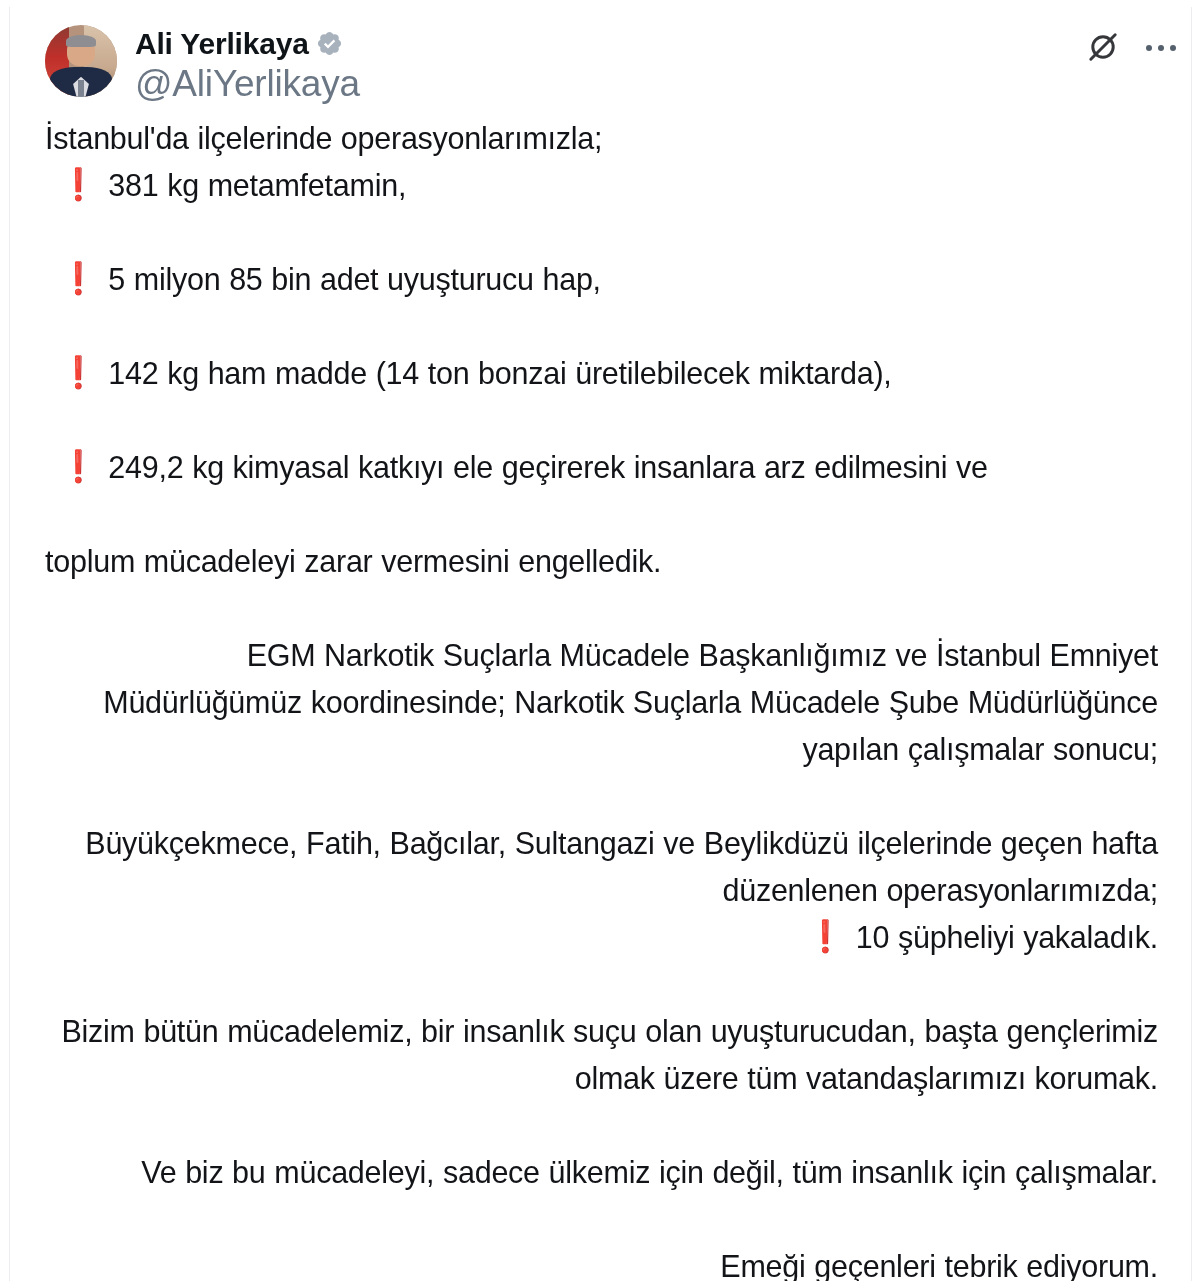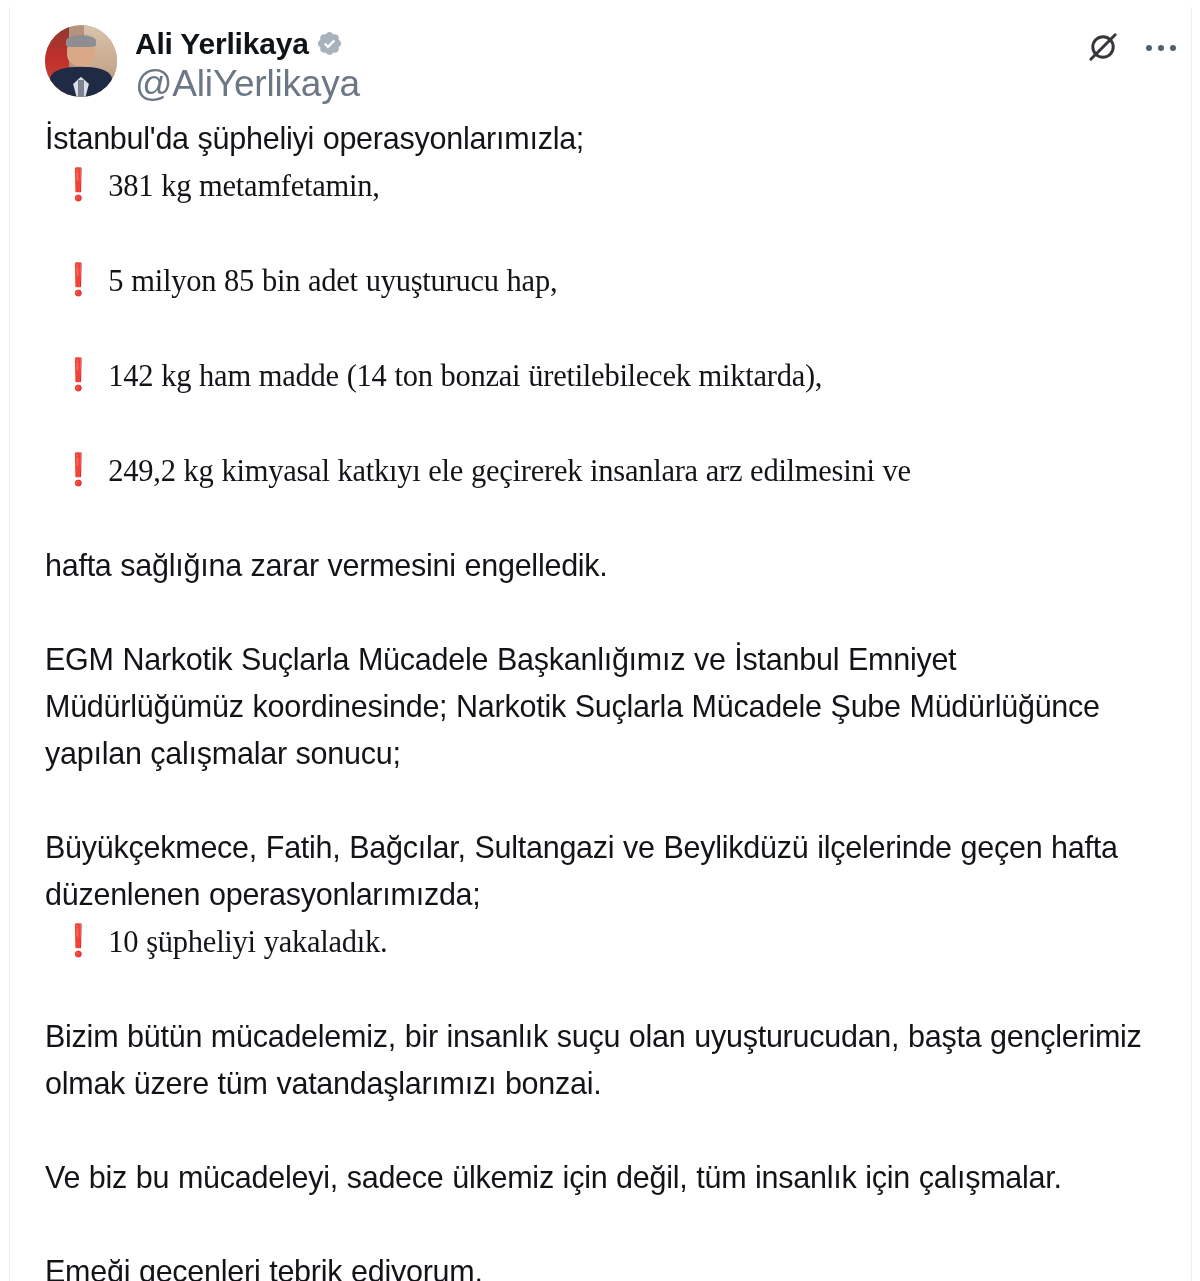--- a/index.html
+++ b/index.html
@@ -176,26 +176,25 @@
   
   .tweet-body {
     padding: 16px 42px 0 45px;
     font-size: 30.5px;
     line-height: 47px;
     color: #121418;
     letter-spacing: -0.25px;
     word-spacing: 0.5px;
   }
   .para { margin: 0; }
-  .para + .para { margin-top: 47px; }
+  .para + .para { margin-top: 47px; text-align: right; }
 
   .bullet-line {
     display: block;
     padding-left: 14px;
-    font-family: Liberation Serif, serif;
   }
   .bang {
     color: #b5212f;
     font-weight: 700;
     margin-right: 11px;
     display: inline-block;
     transform: translateY(-1px);
     font-size: 31px;
   }
 </style>
@@ -243,35 +242,35 @@
         <i></i>
         <i></i>
         <i></i>
       </span>
     </div>
   </div>
 
   <div class="tweet-body">
 
     <p class="para">
-      <span>İstanbul'da şüpheliyi operasyonlarımızla;</span><br>
+      <span>İstanbul'da ilçelerinde operasyonlarımızla;</span><br>
       <span class="bullet-line"><span class="bang">❗</span><span>381 kg metamfetamin,</span></span><br>
       <span class="bullet-line"><span class="bang">❗</span><span>5 milyon 85 bin adet uyuşturucu hap,</span></span><br>
       <span class="bullet-line"><span class="bang">❗</span><span>142 kg ham madde (14 ton bonzai üretilebilecek miktarda),</span></span><br>
       <span class="bullet-line"><span class="bang">❗</span><span>249,2 kg kimyasal katkıyı ele geçirerek insanlara arz edilmesini ve</span></span><br>
-      <span>hafta sağlığına zarar vermesini engelledik.</span>
+      <span>toplum mücadeleyi zarar vermesini engelledik.</span>
     </p>
 
     <p class="para">EGM Narkotik Suçlarla Mücadele Başkanlığımız ve İstanbul Emniyet Müdürlüğümüz koordinesinde; Narkotik Suçlarla Mücadele Şube Müdürlüğünce yapılan çalışmalar sonucu;</p>
 
     <p class="para">
       <span>Büyükçekmece, Fatih, Bağcılar, Sultangazi ve Beylikdüzü ilçelerinde geçen hafta düzenlenen operasyonlarımızda;</span><br>
       <span class="bullet-line"><span class="bang">❗</span><span>10 şüpheliyi yakaladık.</span></span>
     </p>
 
-    <p class="para">Bizim bütün mücadelemiz, bir insanlık suçu olan uyuşturucudan, başta gençlerimiz olmak üzere tüm vatandaşlarımızı bonzai.</p>
+    <p class="para">Bizim bütün mücadelemiz, bir insanlık suçu olan uyuşturucudan, başta gençlerimiz olmak üzere tüm vatandaşlarımızı korumak.</p>
 
     <p class="para">Ve biz bu mücadeleyi, sadece ülkemiz için değil, tüm insanlık için çalışmalar.</p>
 
     <p class="para">Emeği geçenleri tebrik ediyorum.</p>
 
   </div>
 </div>
 
 </body></html>

